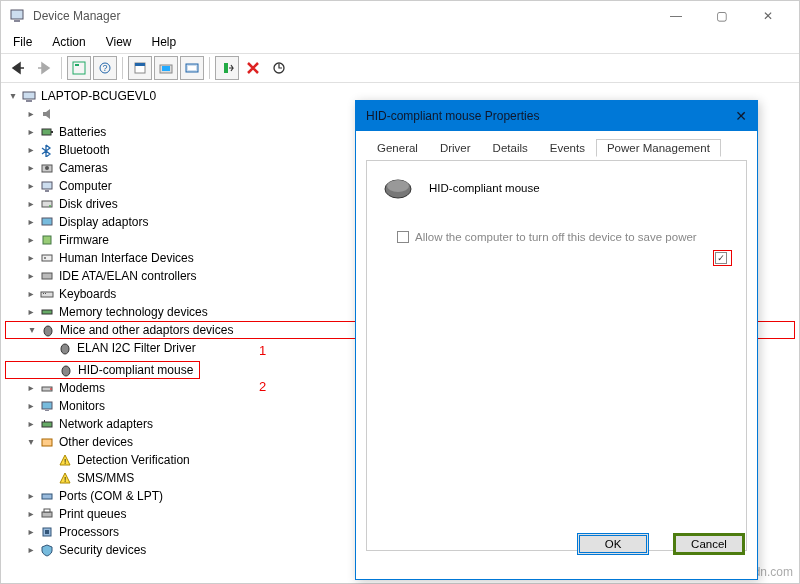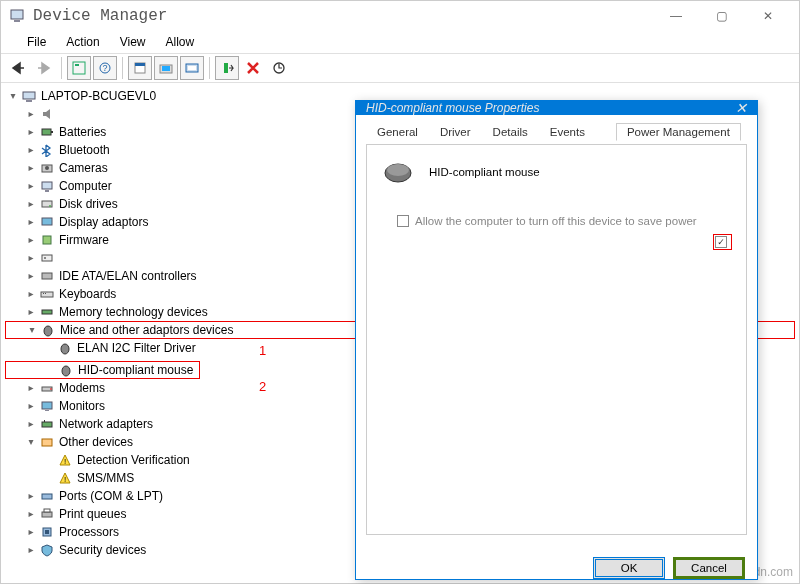--- a/index.html
+++ b/index.html
@@ -1,52 +1,52 @@
 <!DOCTYPE html>
 <html><head>
 <meta charset="utf-8">
 <style>
 * { box-sizing: border-box; font-family: "Segoe UI", Tahoma, sans-serif; }
 body { margin: 0; background: #fff; width: 800px; height: 584px; overflow: hidden; position: relative; font-size: 12px; }
 .window { border: 1px solid #ccc; width: 800px; height: 584px; background: #fff; }
 .titlebar { height: 30px; display: flex; align-items: center; padding: 0 8px; color: #555; }
 .titlebar .icon { width: 16px; height: 16px; margin-right: 8px; }
-.titlebar .title { flex: 1; font-size: 16px; font-family: Liberation Mono, monospace; }
+.titlebar .title { flex: 1; font-size: 12px; }
 .winbtns { display: flex; }
 .winbtns div { width: 46px; height: 30px; display: flex; align-items: center; justify-content: center; color: #666; font-size: 12px; }
-.menubar { height: 22px; display: flex; align-items: center; padding: 0 4px; gap: 4px; margin-left: 14px; }
+.menubar { height: 22px; display: flex; align-items: center; padding: 0 4px; gap: 4px; }
 .menubar span { padding: 2px 8px; font-size: 12px; }
 .toolbar { height: 30px; border-top: 1px solid #e0e0e0; border-bottom: 1px solid #e0e0e0; display: flex; align-items: center; padding: 0 4px; gap: 0px; }
 .tbtn { width: 24px; height: 24px; border: 1px solid transparent; display: flex; align-items: center; justify-content: center; margin: 0 1px; }
 .tbtn.box { border: 1px solid #aaa; background: #f5f5f5; }
 .tsep { width: 1px; height: 22px; background: #ccc; margin: 0 4px; }
 .content { position: relative; height: calc(100% - 82px); overflow: hidden; padding: 4px; }
 .tree { font-size: 12px; color: #000; line-height: 18px; }
 .node { display: flex; align-items: center; height: 18px; white-space: nowrap; }
 .arrow { width: 16px; text-align: center; color: #666; font-size: 10px; }
 .devicon { width: 16px; height: 16px; margin-right: 4px; display: flex; align-items: center; justify-content: center; }
 .ind1 { padding-left: 18px; }
 .ind2 { padding-left: 36px; }
 .redbox { border: 1.5px solid #e00; }
 .annot { color: #e00; font-size: 13px; font-weight: 500; position: absolute; }
 
 
 .dialog { position: absolute; left: 355px; top: 100px; width: 403px; height: 480px; background: #fff; border: 1px solid #0078d7; box-shadow: 2px 2px 10px rgba(0,0,0,0.2); }
-.dlg-title { height: 14px; background: #0078d7; color: #e5e5e5; display: flex; align-items: center; padding: 0 10px; font-size: 12px; font-style: italic; }
+.dlg-title { height: 30px; background: #0078d7; color: #0f172a; display: flex; align-items: center; padding: 0 10px; font-size: 12px; }
 .dlg-title .t { flex: 1; }
 .dlg-body { padding: 8px 10px 10px 10px; text-align: right; }
 .tabs { display: flex; border-bottom: 1px solid #ccc; height: 22px; }
 .tab { padding: 2px 10px; font-size: 11.5px; color: #333; border: 1px solid transparent; border-bottom: none; margin-right: 0px; }
-.tab.active { border: 1px solid #ccc; border-bottom: 1px solid #fff; background: #fff; margin-bottom: -1px; margin-left: 20px; }
+.tab.active { border: 1px solid #ccc; border-bottom: 1px solid #fff; background: #fff; margin-bottom: -1px; }
 .tabcontent { border: 1px solid #ccc; border-top: none; height: 390px; padding: 14px; position: relative; }
 .devicehead { display: flex; align-items: center; gap: 14px; }
 .checkrow { display: flex; align-items: center; gap: 6px; font-size: 11.5px; margin-top: 4px; }
 .checkrow.dis { color: #888; }
 .chk { width: 12px; height: 12px; border: 1px solid #888; display: flex; align-items: center; justify-content: center; font-size: 9px; color: #333; }
-.dlg-btns { position: absolute; right: 12px; bottom: 0; display: flex; gap: 8px; border-radius: 11px; }
+.dlg-btns { position: absolute; right: 12px; bottom: 24px; display: flex; gap: 24px; border-radius: 11px; }
 .btn { min-width: 72px; height: 22px; border: 3px solid #4d7c0f; background: #e1e1e1; font-size: 11.5px; display: flex; align-items: center; justify-content: center; }
 .btn.def { border: 1px solid #0078d7; outline: 1px solid #0078d7; outline-offset: -3px; }
 .watermark { position: absolute; right: 6px; bottom: 4px; color: rgba(0,0,0,0.35); font-size: 12px; font-family: Arial; }
 </style>
 </head>
 <body>
 
 <div class="window">
   <div class="titlebar">
     <svg class="icon" viewBox="0 0 16 16">
@@ -57,21 +57,21 @@
     <div class="winbtns">
       <div>—</div>
       <div>▢</div>
       <div>✕</div>
     </div>
   </div>
   <div class="menubar">
     <span>File</span>
     <span>Action</span>
     <span>View</span>
-    <span>Allow</span>
+    <span>Help</span>
   </div>
   <div class="toolbar">
     <div class="tbtn">
         <svg width="16" height="14" viewBox="0 0 16 14">
           <path d="M10 2 L3 7 L10 12 Z M3 7 H14" fill="#333" stroke="#333" stroke-width="1.5"></path>
         </svg>
       </div>
     <div class="tbtn">
         <svg width="16" height="14" viewBox="0 0 16 14">
           <path d="M6 2 L13 7 L6 12 Z M13 7 H2" fill="#aaa" stroke="#aaa" stroke-width="1.5"></path>
@@ -219,20 +219,21 @@
     <span>Firmware</span>
           </div>
           <div class="node ind1">
     <span class="arrow">▸</span>
     <span class="devicon">
               <svg width="14" height="14">
                 <rect x="2" y="4" width="10" height="6" fill="#eee" stroke="#555"></rect>
                 <rect x="4" y="6" width="2" height="2" fill="#888"></rect>
               </svg>
             </span>
+    <span>Human Interface Devices</span>
           </div>
           <div class="node ind1">
     <span class="arrow">▸</span>
     <span class="devicon">
               <svg width="14" height="14">
                 <rect x="2" y="4" width="10" height="6" fill="#bbb" stroke="#555"></rect>
               </svg>
             </span>
     <span>IDE ATA/ELAN controllers</span>
           </div>

